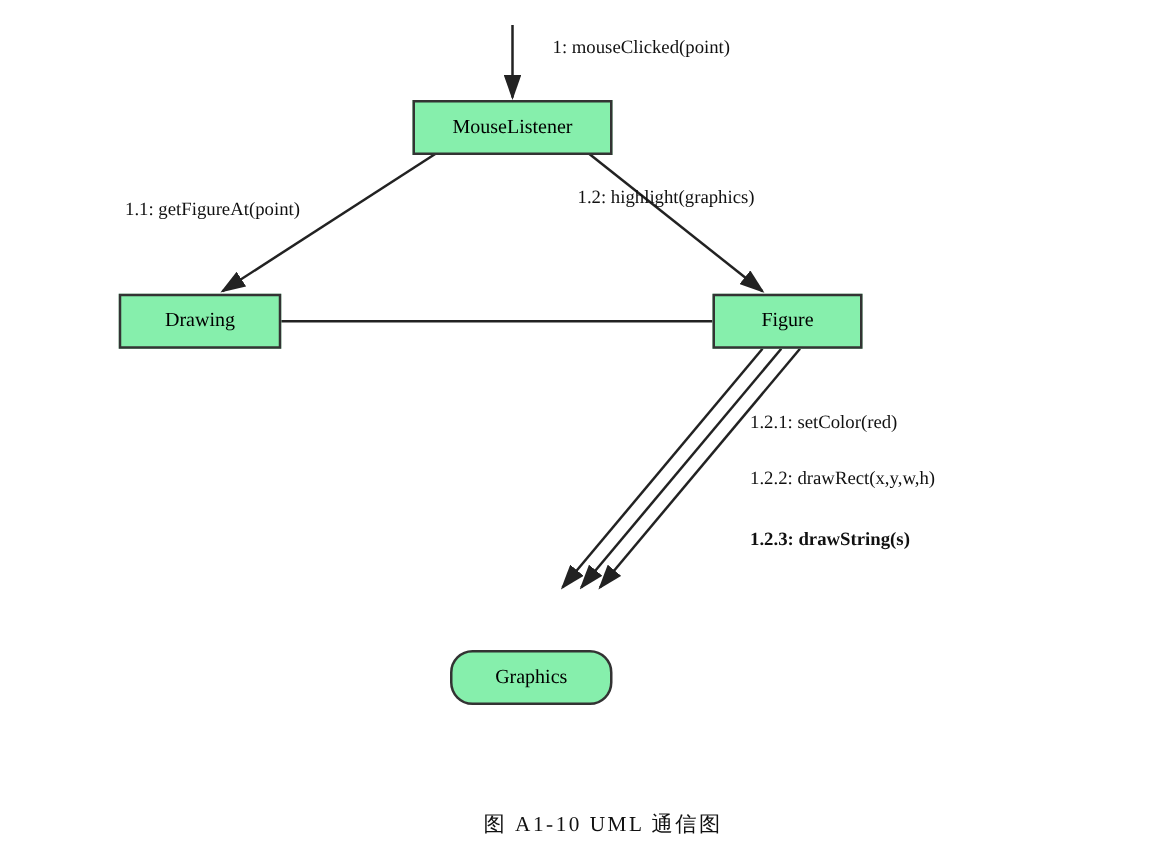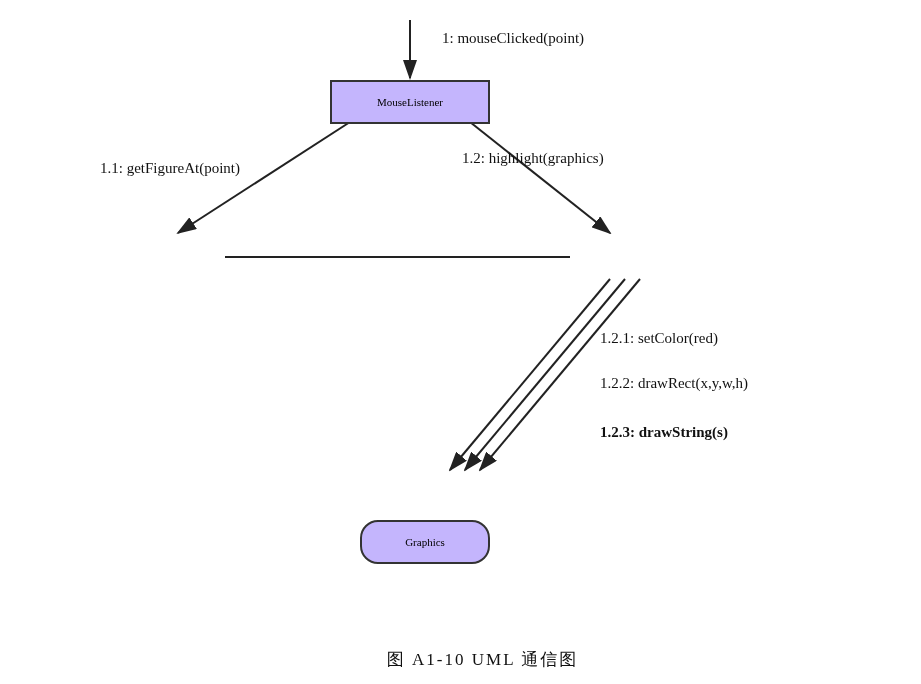--- a/index.html
+++ b/index.html
@@ -12,26 +12,26 @@
       overflow: hidden;
       position: relative;
     }
     #diagram {
       position: relative;
       width: 921px;
       height: 640px;
     }
     .uml-box {
       position: absolute;
-      background: #c4b5fd;
+      background: #86efac;
       border: 2px solid #333;
       display: flex;
       align-items: center;
       justify-content: center;
-      font-size: 11px;
+      font-size: 16px;
       font-family: "Times New Roman", Times, serif;
     }
     .label {
       position: absolute;
       font-family: "Times New Roman", Times, serif;
       font-size: 15px;
       color: #111;
       white-space: nowrap;
     }
     svg#arrows {
@@ -73,20 +73,26 @@
     <line x1="610" y1="279" x2="450" y2="470" stroke="#222" stroke-width="2" marker-end="url(#arrowhead)"></line>
 
     <line x1="625" y1="279" x2="465" y2="470" stroke="#222" stroke-width="2" marker-end="url(#arrowhead)"></line>
 
     <line x1="640" y1="279" x2="480" y2="470" stroke="#222" stroke-width="2" marker-end="url(#arrowhead)"></line>
   </svg>
 
   <div class="uml-box" style="left:330px;top:80px;width:160px;height:44px;">
     <span>MouseListener</span>
   </div>
+  <div class="uml-box" style="left:95px;top:235px;width:130px;height:44px;">
+    <span>Drawing</span>
+  </div>
+  <div class="uml-box" style="left:570px;top:235px;width:120px;height:44px;">
+    <span>Figure</span>
+  </div>
   <div class="uml-box" style="left:360px;top:520px;width:130px;height:44px;border-radius:18px;">
     <span>Graphics</span>
   </div>
 
   <div class="label" style="left:442px;top:30px;">1: mouseClicked(point)</div>
 
   <div class="label" style="left:100px;top:160px;">1.1: getFigureAt(point)</div>
 
   <div class="label" style="left:462px;top:150px;">1.2: highlight(graphics)</div>
 

